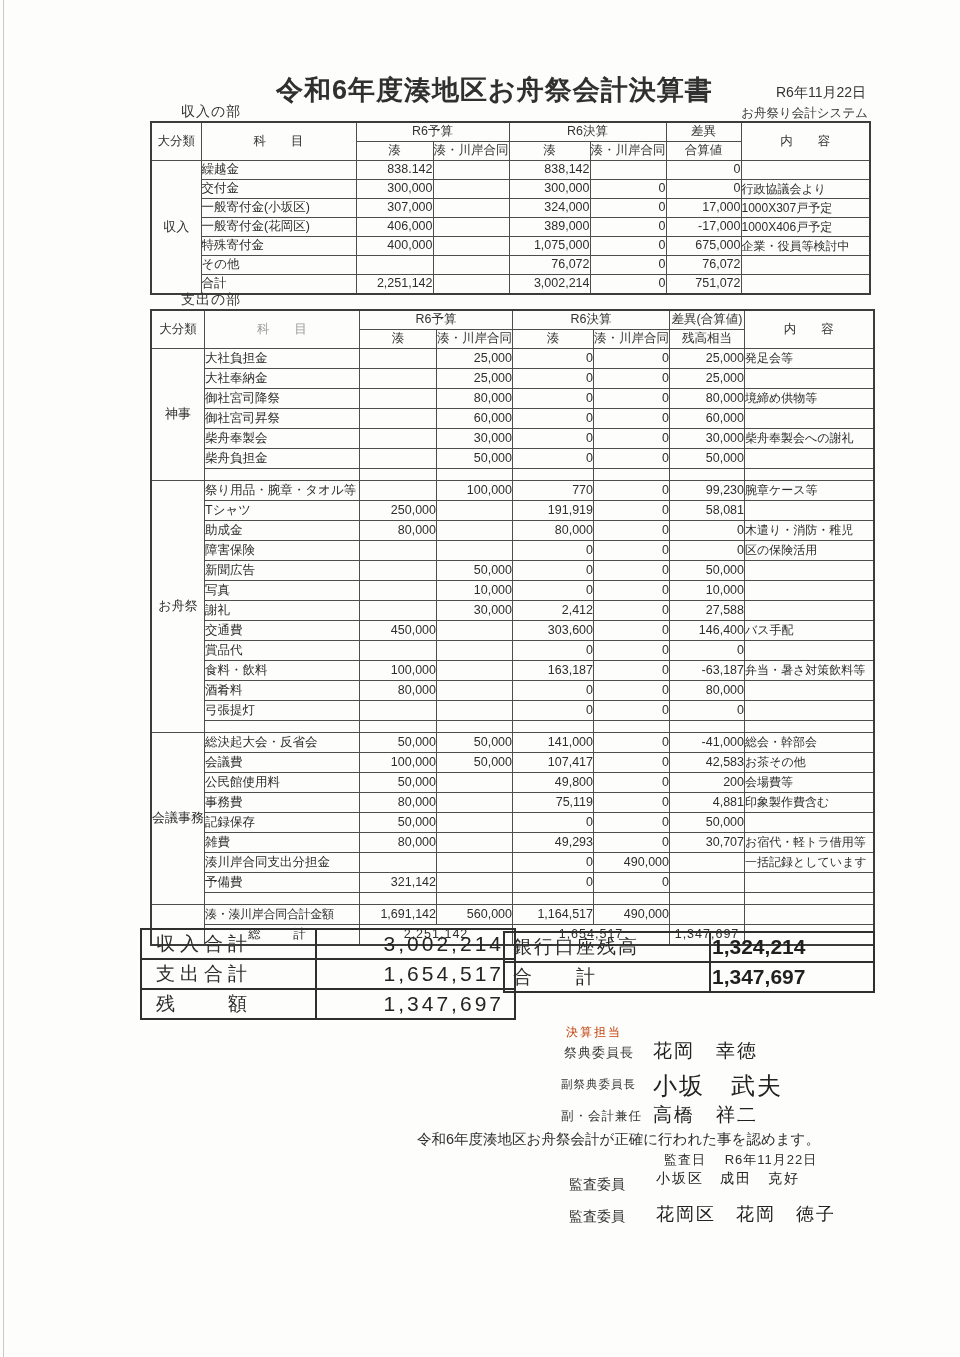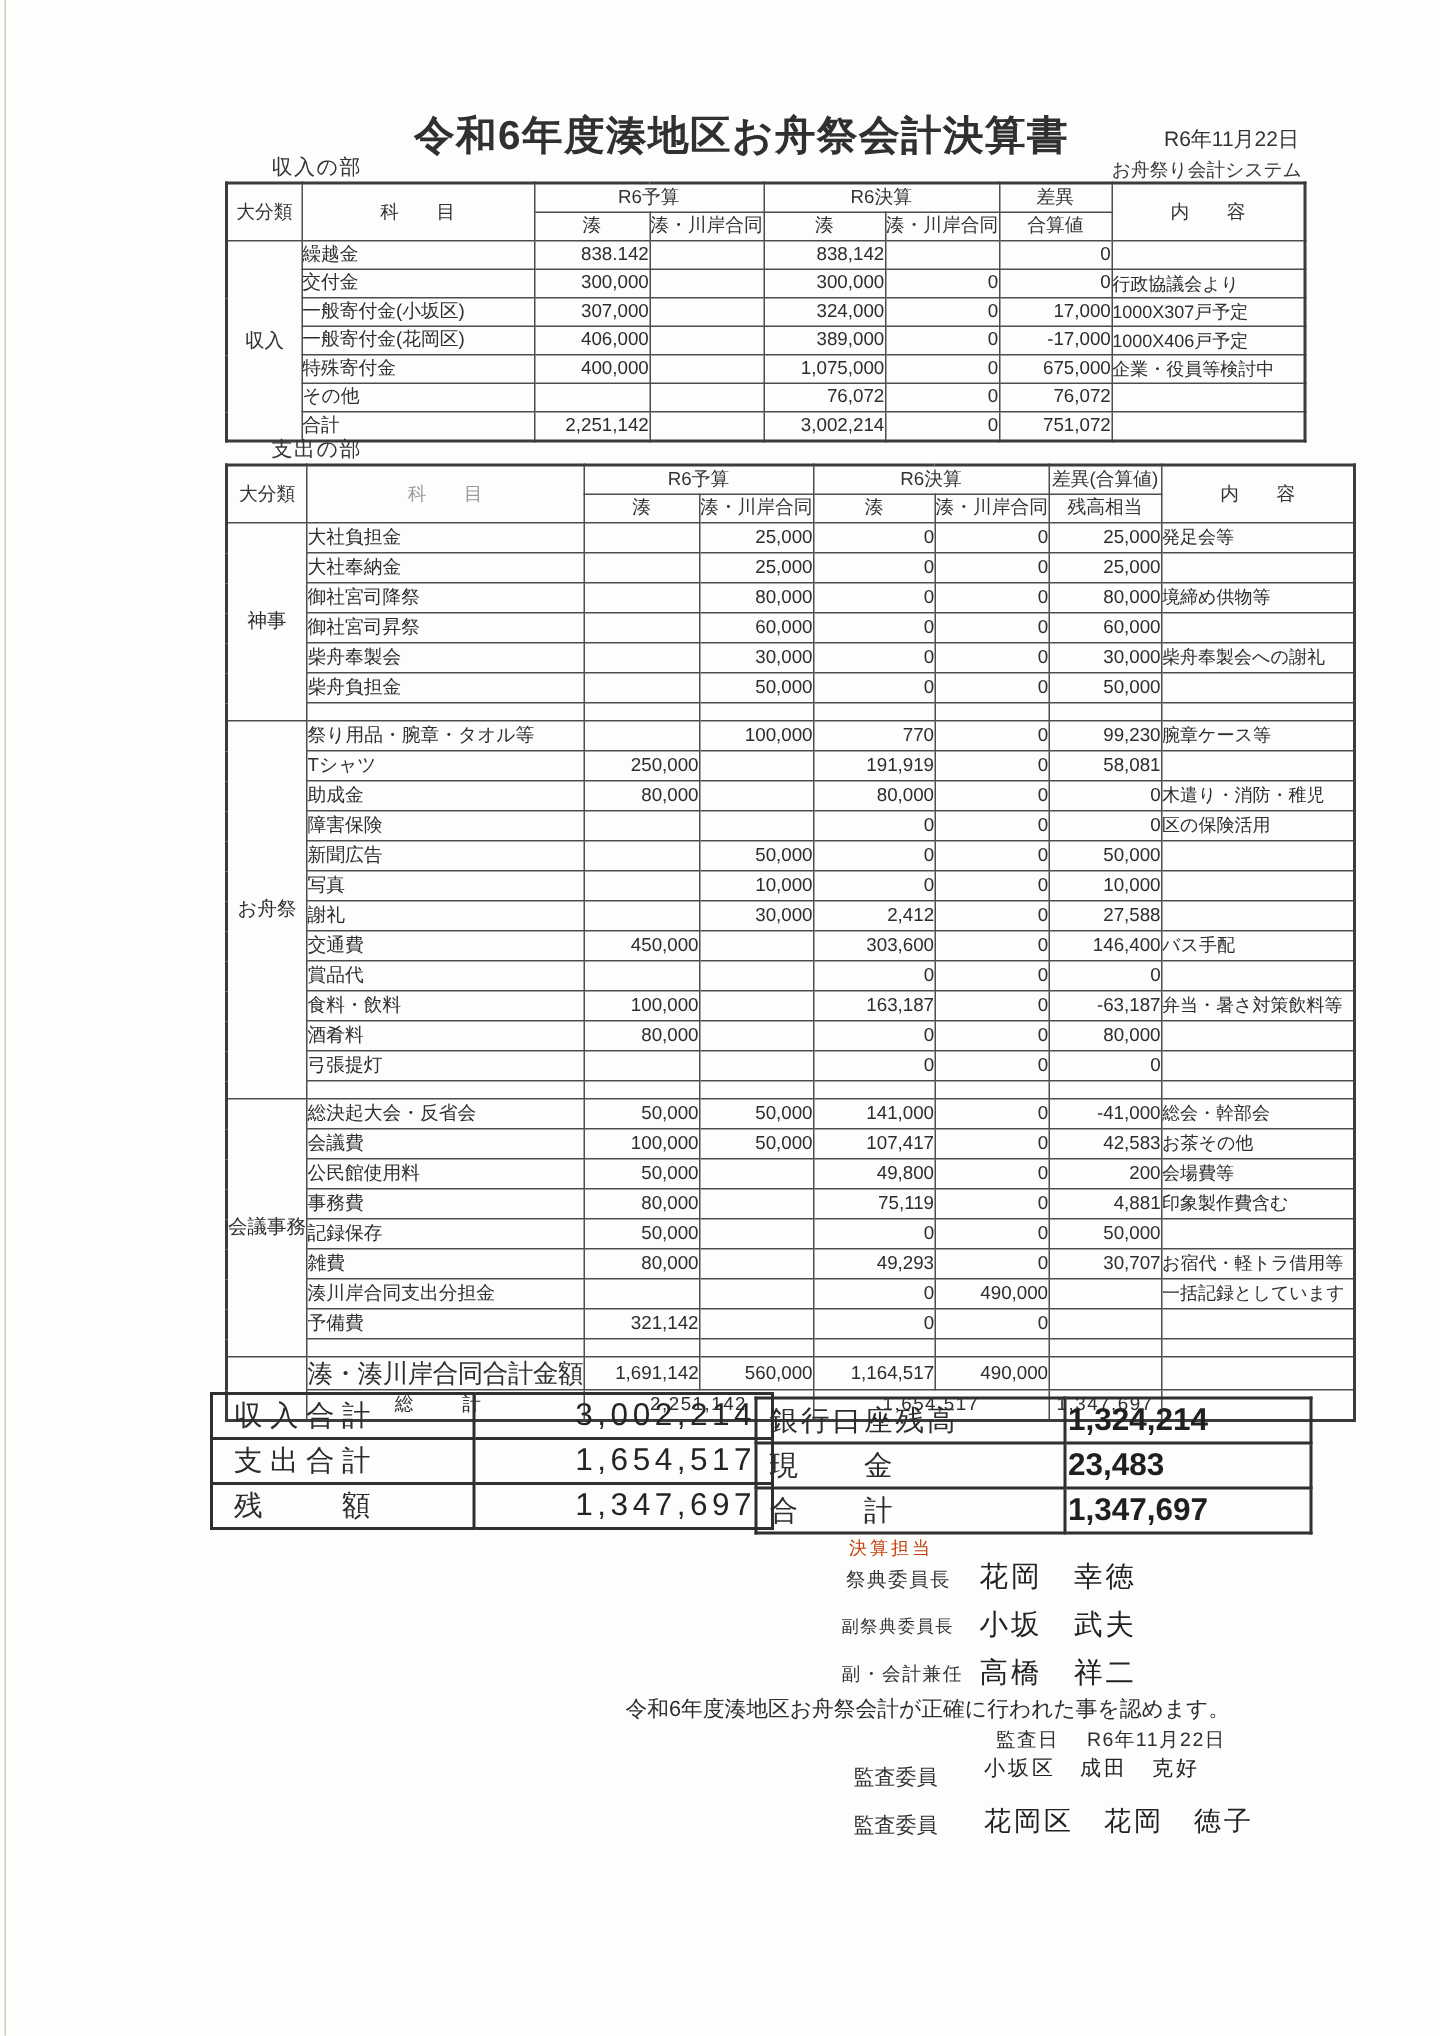--- a/index.html
+++ b/index.html
@@ -28,21 +28,21 @@
     border:1px solid #4d4d4d;font-weight:normal;overflow:hidden;white-space:nowrap;
     padding:0;line-height:1.25;
   }
   table.ledger{border:2px solid #3c3c3c;}
   table.ledger th{font-size:12.5px;text-align:center;color:#333;height:18px;}
   table.ledger th.faded{color:#9a9a9a;}
   #income-table td{height:18px;}
   #expense-table td{height:19px;}
   tr.spacer td{height:11px !important;}
   td.item{text-align:left;padding-left:4px;font-size:12.5px;}
-  td.item.tight{font-size:17px;letter-spacing:-0.3px;}
+  td.item.tight{font-size:12px;letter-spacing:-0.3px;}
   td.num{text-align:right;padding-right:7px;font-size:12.5px;}
   td.content{text-align:left;padding-left:4px;font-size:12px;}
   td.group-label{text-align:center;font-size:13px;white-space:normal;line-height:1.35;}
   td.center{text-align:center;font-size:12.5px;letter-spacing:1px;}
   td.grand-label{text-align:center;font-size:12.5px;letter-spacing:10px;}
 
   
   table.sum{border-collapse:collapse;table-layout:fixed;position:absolute;background:transparent;}
   table.sum td{border:2px solid #2f2f2f;overflow:hidden;white-space:nowrap;}
   #summary-left{left:140px;top:928px;}
@@ -55,21 +55,21 @@
   #summary-right td.val{width:153px;font-size:21px;font-weight:bold;text-align:left;padding-right:8px;color:#1f1f1f;}
 
   
   .abs{position:absolute;}
   .signoff-heading{left:566px;top:1024px;font-size:12px;color:#c2410c;letter-spacing:2px;}
   .role{color:#333;}
   .name{color:#222;}
   #officer-role-0{left:564px;top:1044px;font-size:13px;letter-spacing:1px;}
   #officer-name-0{left:653px;top:1038px;font-size:19px;letter-spacing:2px;}
   #officer-role-1{left:561px;top:1077px;font-size:11.5px;letter-spacing:1px;}
-  #officer-name-1{left:653px;top:1070px;font-size:19px;letter-spacing:2px;}
+  #officer-name-1{left:653px;top:1070px;font-size:24px;letter-spacing:2px;}
   #officer-role-2{left:561px;top:1108px;font-size:12.5px;letter-spacing:1px;}
   #officer-name-2{left:653px;top:1102px;font-size:19px;letter-spacing:2px;}
   .statement{left:417px;top:1130px;font-size:14.5px;color:#2e2e2e;}
   .audit-date{left:664px;top:1151px;font-size:13px;color:#2e2e2e;letter-spacing:1px;}
   #auditor-role-0{left:569px;top:1176px;font-size:14px;}
   #auditor-name-0{left:656px;top:1170px;font-size:14px;letter-spacing:2px;}
   #auditor-role-1{left:569px;top:1208px;font-size:14px;}
   #auditor-name-1{left:656px;top:1202px;font-size:18px;letter-spacing:2px;}
 </style>
 </head>
@@ -511,24 +511,20 @@
 </tbody>
   </table>
 
 <table class="sum" id="summary-right">
   <tbody>
       <tr>
     <td class="lab">銀行口座残高</td>
     <td class="val">1,324,214</td>
   </tr>
   <tr>
-    <td class="lab">現　　金</td>
-    <td class="val">23,483</td>
-  </tr>
-  <tr>
     <td class="lab">合　　計</td>
     <td class="val">1,347,697</td>
   </tr>
 </tbody>
   </table>
 
 <div class="abs signoff-heading">決算担当</div>
 <div class="abs role" id="officer-role-0">祭典委員長</div>
 <div class="abs name" id="officer-name-0">花岡　幸徳</div>
 <div class="abs role" id="officer-role-1">副祭典委員長</div>

